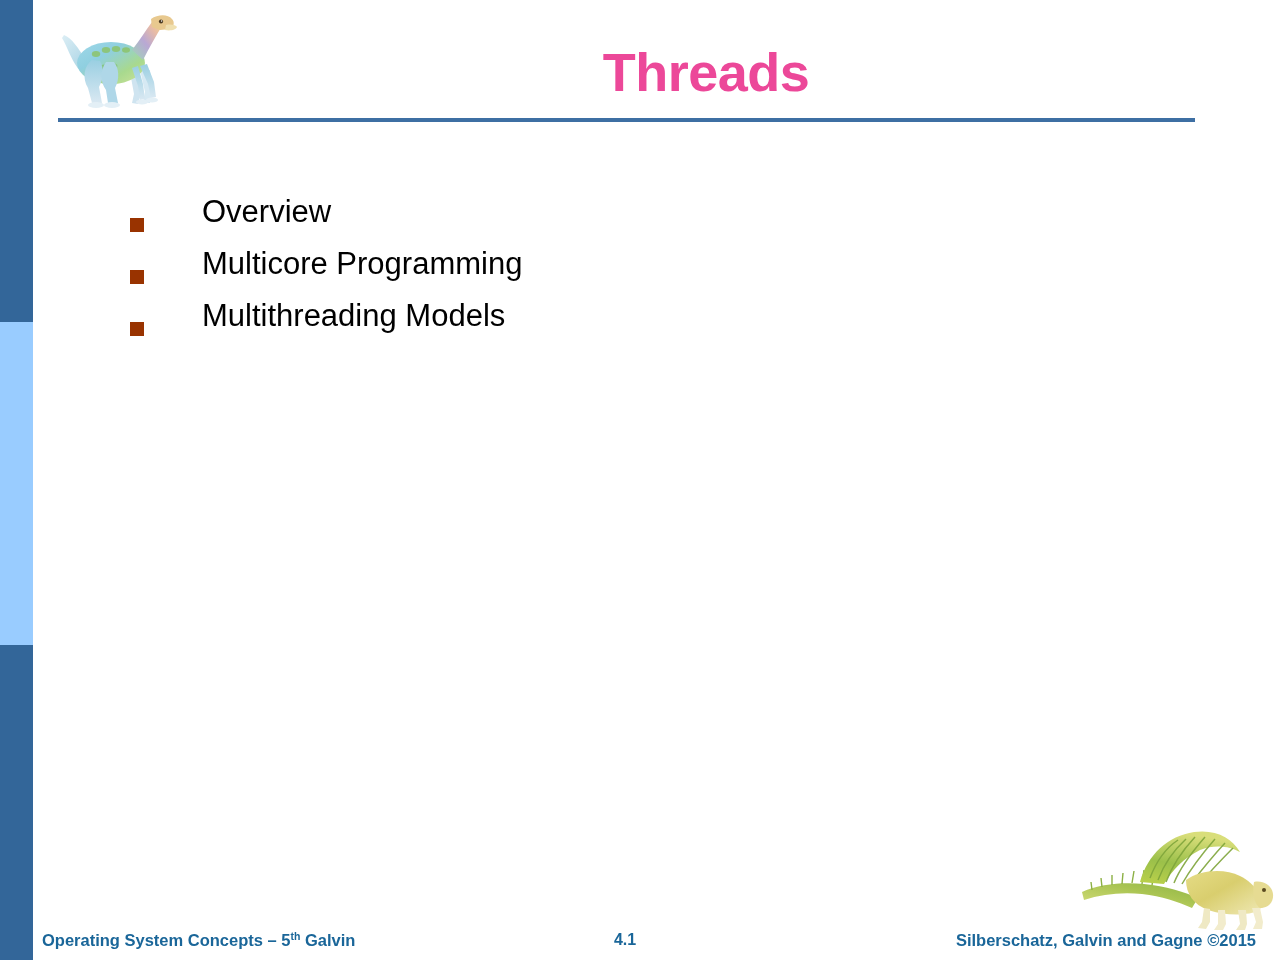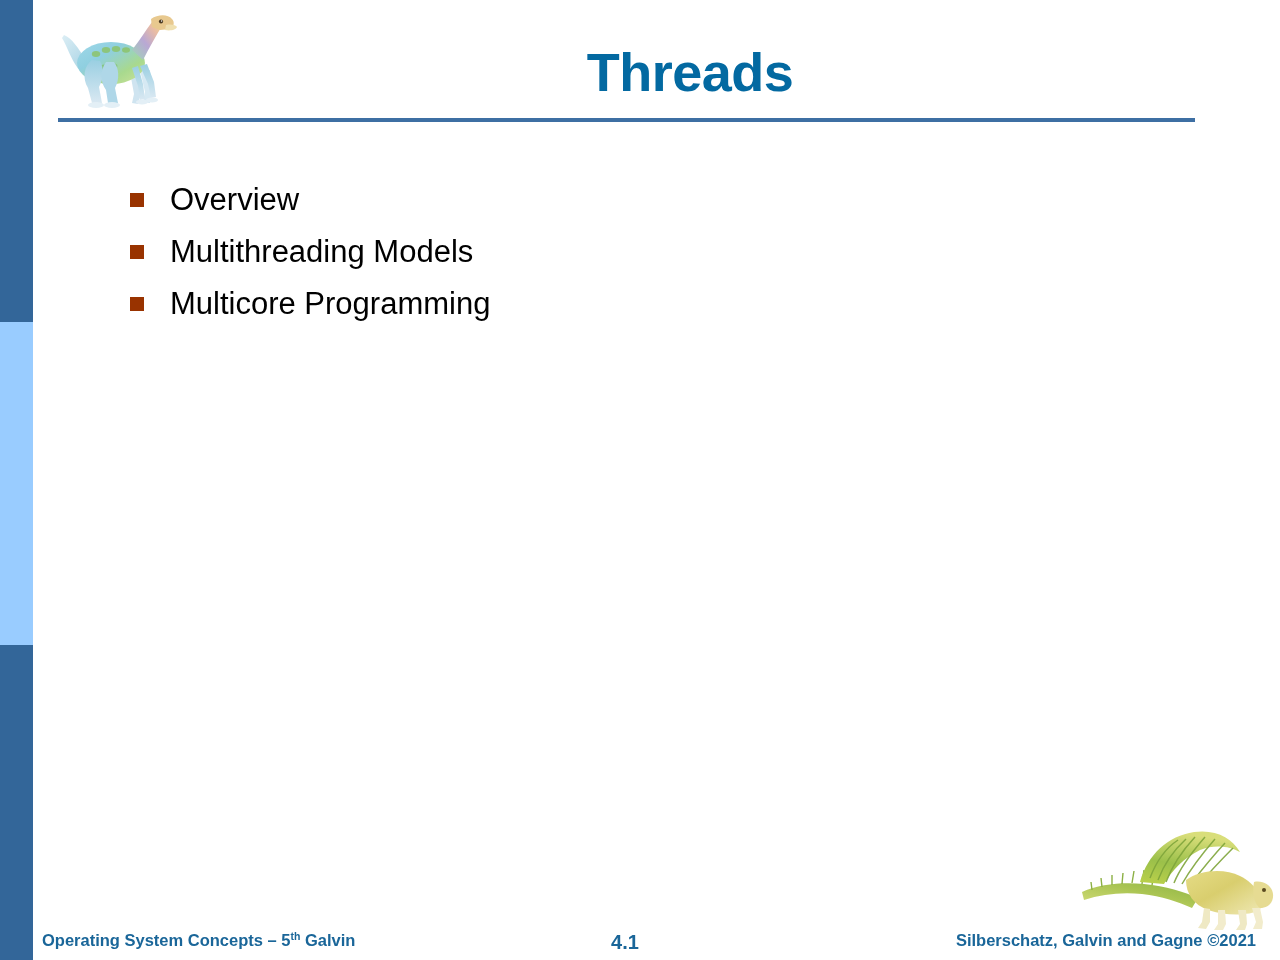--- a/index.html
+++ b/index.html
@@ -37,27 +37,27 @@
     position: absolute;
     left: 48px;
     top: 8px;
     width: 130px;
     height: 105px;
   }
   #header-logo svg { display: block; width: 130px; height: 105px; }
 
   #slide-title {
     position: absolute;
-    left: 190px;
+    left: 206px;
     top: 44px;
     width: 1000px;
     text-align: center;
     font-size: 54px;
     font-weight: bold;
-    color: #0369a1;
+    color: #ec4899;
     letter-spacing: -0.5px;
     line-height: 1.05;
     white-space: nowrap;
   }
 
   #title-rule {
     position: absolute;
     left: 58px;
     top: 118px;
     width: 1137px;
@@ -67,22 +67,23 @@
 
   
   #bullet-list {
     position: absolute;
     left: 130px;
     top: 180px;
     width: 1000px;
   }
   .bullet-row {
     display: flex;
-    align-items: flex-start;
+    align-items: flex-end;
     height: 52px;
+    gap: 32px;
   }
   .bullet-marker {
     width: 14px;
     height: 14px;
     background: #993300;
     flex: 0 0 14px;
     margin-top: 13px;
   }
   .bullet-text {
     margin-left: 26px;
@@ -107,21 +108,21 @@
     vertical-align: super;
     line-height: 0;
     text-align: center;
   }
   #footer-page {
     position: absolute;
     left: 560px;
     top: 931px;
     width: 130px;
     text-align: center;
-    font-size: 20px;
+    font-size: 16px;
     font-weight: bold;
     color: #1A6699;
   }
   #footer-right {
     position: absolute;
     right: 24px;
     top: 931px;
     font-size: 16.5px;
     font-weight: bold;
     color: #1A6699;
@@ -214,26 +215,26 @@
 
 <div id="bullet-list">
 
   <div class="bullet-row">
     <span class="bullet-marker"></span>
     <span class="bullet-text">Overview</span>
   </div>
 
   <div class="bullet-row">
     <span class="bullet-marker"></span>
-    <span class="bullet-text">Multithreading Models</span>
+    <span class="bullet-text">Multicore Programming</span>
   </div>
 
   <div class="bullet-row">
     <span class="bullet-marker"></span>
-    <span class="bullet-text">Multicore Programming</span>
+    <span class="bullet-text">Multithreading Models</span>
   </div>
 
 </div>
 
 <div id="footer-logo">
   <svg viewBox="0 0 196 106" xmlns="http://www.w3.org/2000/svg">
     <defs>
       <linearGradient id="sailGrad" x1="0" y1="1" x2="0.3" y2="0">
         <stop offset="0%" stop-color="#BCD14A"></stop>
         <stop offset="45%" stop-color="#9BC04A"></stop>
@@ -284,13 +285,13 @@
     <path d="M140 84 L140 98 L136 104 L145 104 L148 98 L147 84 Z" fill="#F2ECCC"></path>
     <path d="M160 84 L162 98 L158 104 L167 104 L169 98 L168 84 Z" fill="#EFE9C4"></path>
     <path d="M174 82 L178 96 L175 103 L184 103 L185 96 L182 82 Z" fill="#F2ECCC"></path>
   </svg>
 </div>
 
 <div id="footer-left"><span>Operating System Concepts – 5</span><sup>th</sup><span> Galvin</span></div>
 
 <div id="footer-page">4.1</div>
 
-<div id="footer-right">Silberschatz, Galvin and Gagne ©2021</div>
+<div id="footer-right">Silberschatz, Galvin and Gagne ©2015</div>
 
 </body></html>

